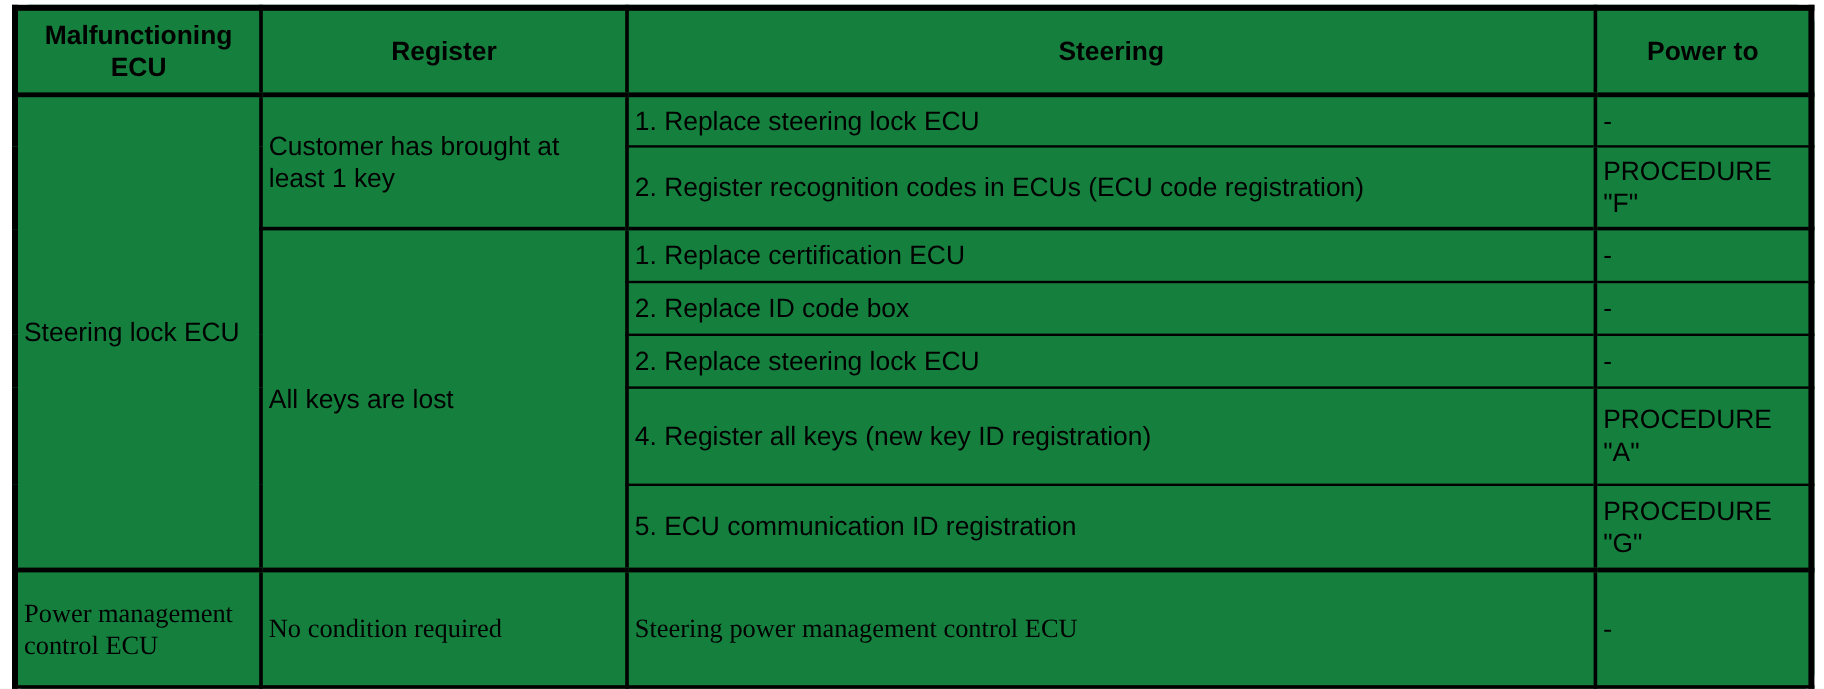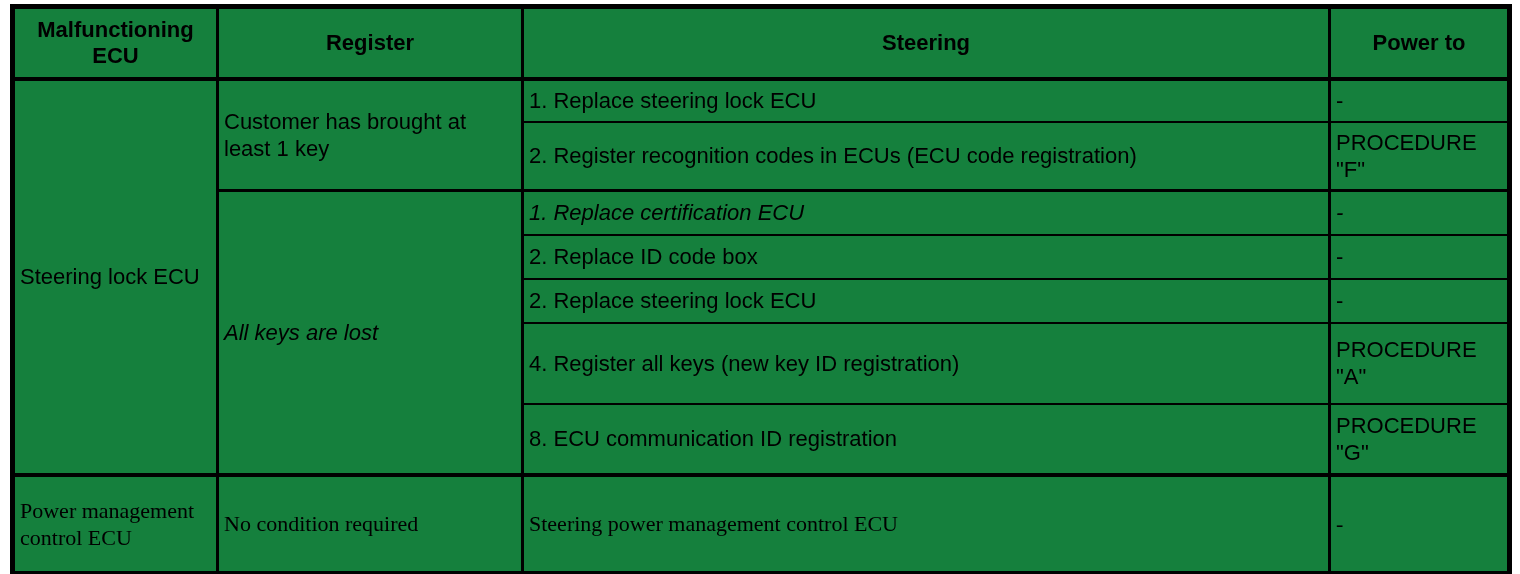--- a/index.html
+++ b/index.html
@@ -50,21 +50,21 @@
     text-align: center;
     border-bottom-width: 4px;
     line-height: 26px;
     padding: 4px;
   }
   table.ecu-table td {
     font-weight: normal;
     text-align: left;
   }
   tr.group-sep > td { border-top-width: 4px; font-family: Liberation Serif, serif; }
-  tr.cond-sep  > td { border-top-width: 3px; font-style: italic; }
+  tr.cond-sep  > td { border-top-width: 3px; }
   td.center { text-align: center; }
 </style>
 </head>
 <body>
 
 <div class="page">
   <table class="ecu-table">
     <colgroup>
       <col class="c1">
         <col class="c2">
@@ -101,21 +101,21 @@
     </tr>
     <tr style="height:44px">
       <td>2. Replace steering lock ECU</td>
       <td class="center">-</td>
     </tr>
     <tr style="height:81px">
       <td>4. Register all keys (new key ID registration)</td>
       <td>PROCEDURE "A"</td>
     </tr>
     <tr style="height:71px">
-      <td>8. ECU communication ID registration</td>
+      <td>5. ECU communication ID registration</td>
       <td>PROCEDURE "G"</td>
     </tr>
 
     <tr class="group-sep" style="height:99px">
       <td>Power management control ECU</td>
       <td>No condition required</td>
       <td>Steering power management control ECU</td>
       <td class="center">-</td>
     </tr>
   </tbody>

